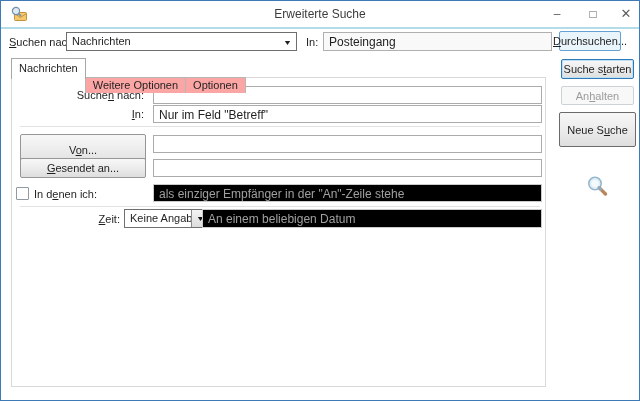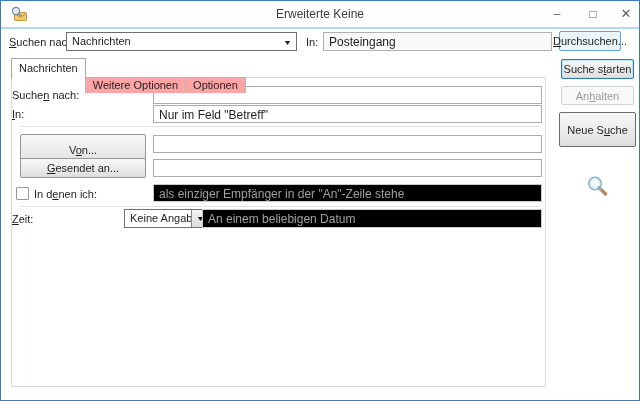--- a/index.html
+++ b/index.html
@@ -69,21 +69,21 @@
   }
   .tabpage {
     position: absolute; left: 10px; top: 76px; width: 535px; height: 310px;
     background: #fff; border: 1px solid #d9d9d9; z-index: 1;
   }
   .sep { position: absolute; left: 8px; width: 520px; height: 1px; background: #e2e2e2; }
   .checkbox {
     position: absolute; width: 13px; height: 13px; background: #fff;
     border: 1px solid #8f9aa3; border-radius: 1px;
   }
-  .right-lbl { }
+  .right-lbl { text-align: right; }
   .combo-classic { position: absolute; border: 1px solid #707070; background: #fff; }
   .combo-classic .txt { position: absolute; left: 5px; top: 2px; white-space: nowrap; }
   .combo-classic .drop {
     position: absolute; right: 0; top: 0; bottom: 0; width: 17px;
     background: linear-gradient(#f4f4f4, #dcdcdc); border-left: 1px solid #8a8a8a;
     display: flex; align-items: center; justify-content: center;
   }
   .combo-classic .drop span { font-size: 7px; transform: scaleX(1.3); color: #111; }
   .watermark { position: absolute; left: 583px; top: 172px; width: 28px; height: 28px; }
 </style>
@@ -92,21 +92,21 @@
 
 <div class="window">
 
   <div class="titlebar">
     <svg class="titlebar-icon" viewBox="0 0 17 16">
       <rect x="3.5" y="6.5" width="12" height="8" rx="1" fill="#f5c86e" stroke="#c1933a" stroke-width="1"></rect>
       <path d="M3.5 7.5 L9.5 11.5 L15.5 7.5" stroke="#c1933a" stroke-width="1" fill="none"></path>
       <circle cx="5" cy="5" r="3.6" fill="#dfeaf4" stroke="#7291ad" stroke-width="1.2"></circle>
       <line x1="7.6" y1="7.6" x2="9.6" y2="9.6" stroke="#7291ad" stroke-width="1.6" stroke-linecap="round"></line>
     </svg>
-    <div class="title-text">Erweiterte Keine</div>
+    <div class="title-text">Erweiterte Suche</div>
     <div class="win-btn min">–</div>
     <div class="win-btn max">□</div>
     <div class="win-btn close">✕</div>
   </div>
   <div class="accent-line"></div>
 
   <div class="lbl" style="left:8px; top:35px;">
     <span></span><span class="mn">S</span><span>uchen nach:</span>
   </div>
   <div class="combo-flat" style="left:65px; top:31px; width:231px; height:19px;">

